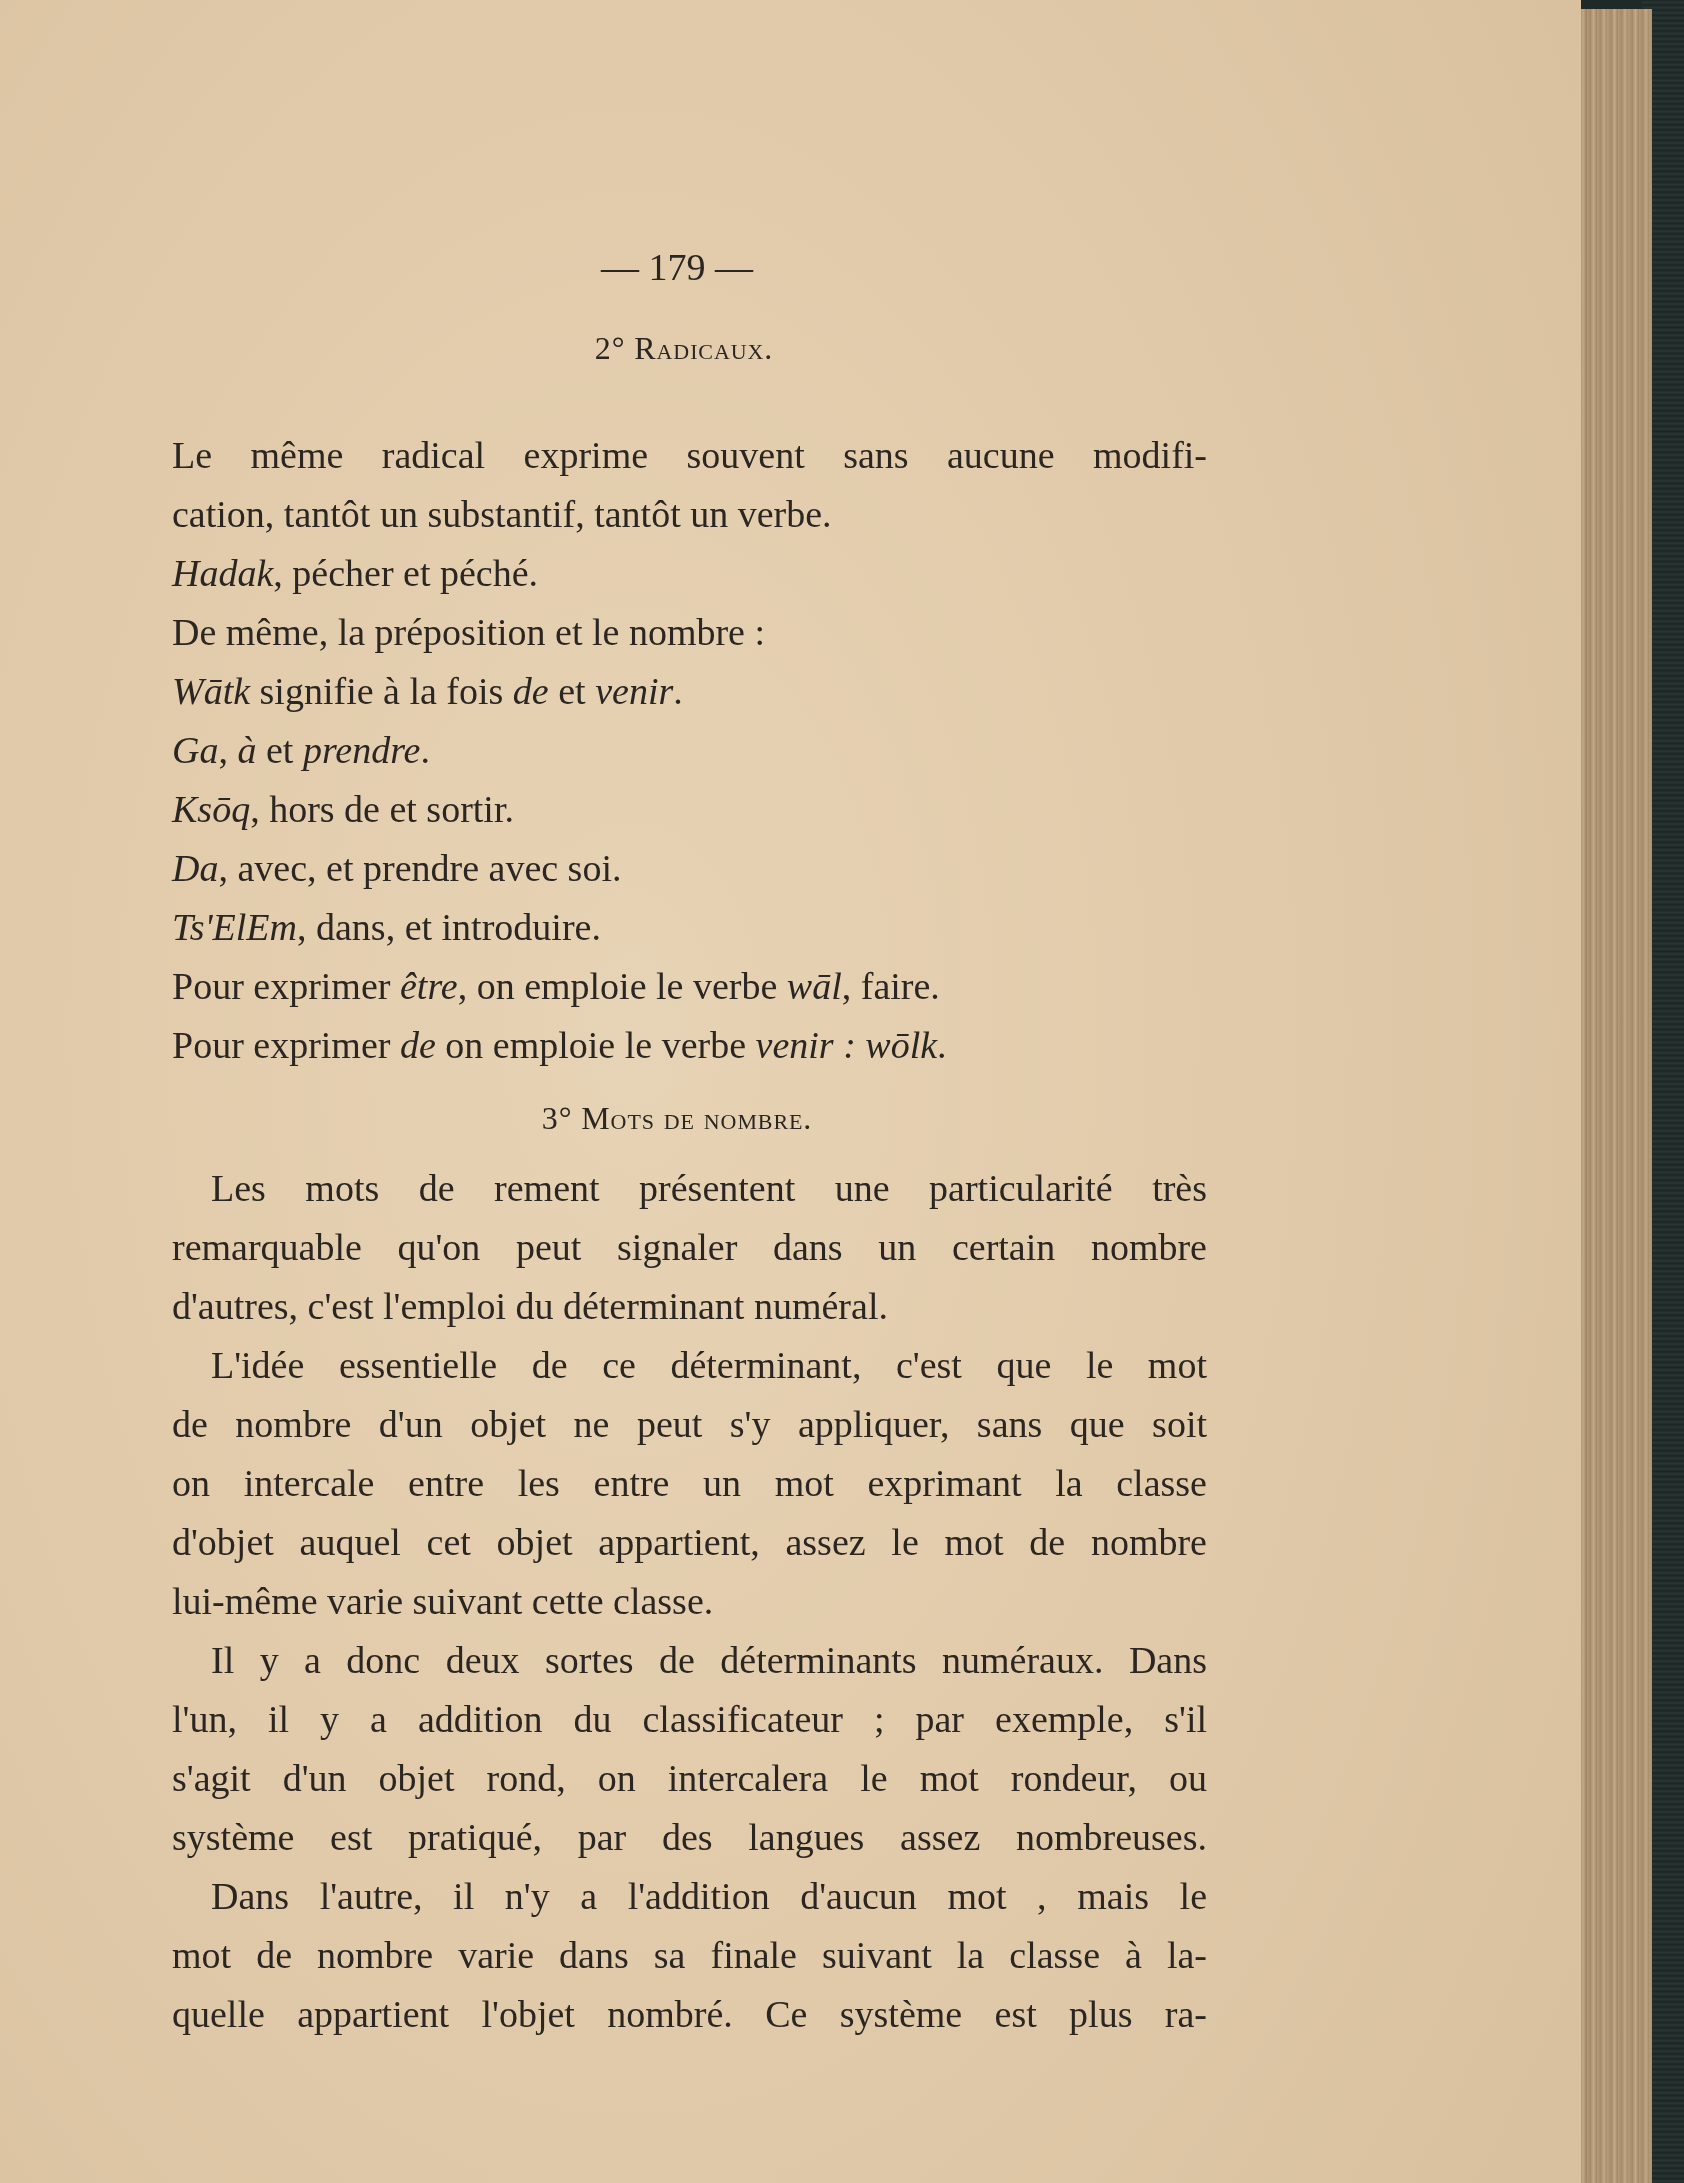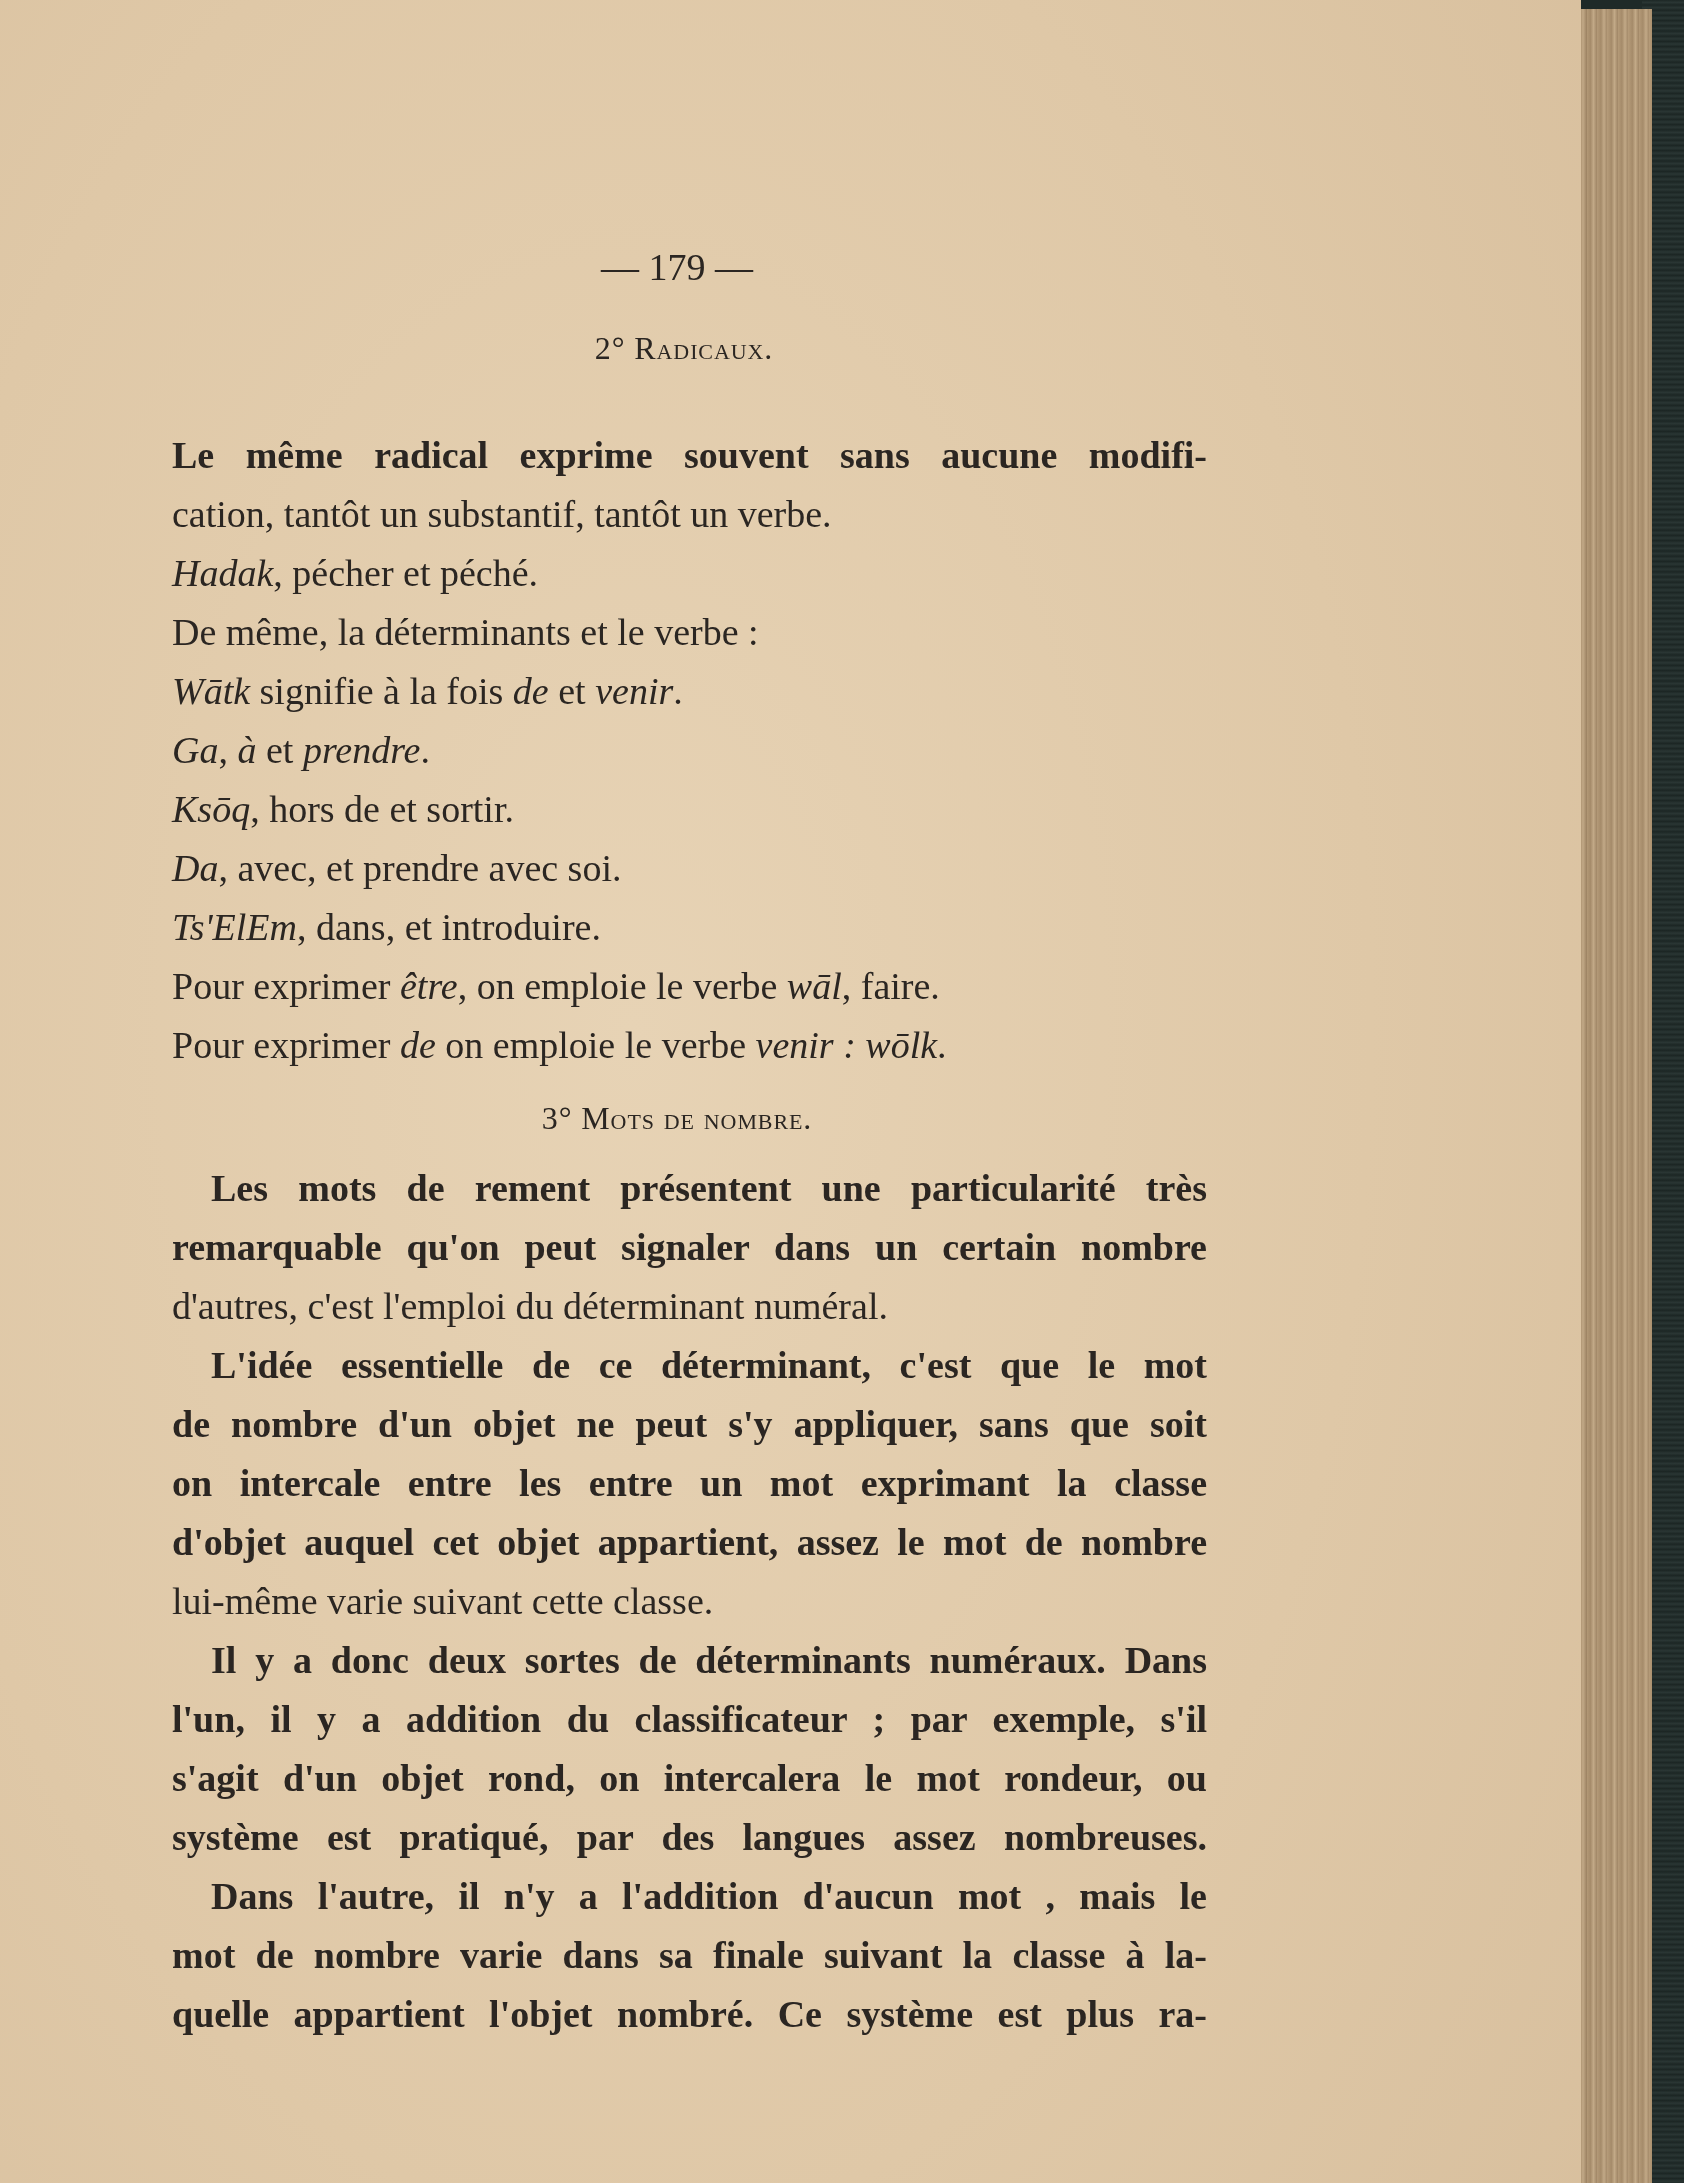--- a/index.html
+++ b/index.html
@@ -28,21 +28,21 @@
   .section-title {
     position: absolute; left: 0; width: 1354px; text-align: center;
     font-size: 32px; color: #2b2622; letter-spacing: 0.9px;
   }
   .sc { font-variant: small-caps; }
   .text {
     position: absolute; left: 172px; width: 1035px;
     font-size: 38px; line-height: 59px; color: #2b2622;
   }
   .line { display: block; white-space: nowrap; }
-  .just { text-align: justify; text-align-last: justify; font-weight: bold; }
+  .just { text-align: justify; text-align-last: justify; }
   .para-indent { padding-left: 39px; }
   em, i { font-style: italic; }
 </style>
 </head>
 <body>
 
 <div class="binding"></div>
 <div class="page-edges"></div>
 
 <div class="page">
@@ -51,21 +51,21 @@
 
   <div class="section-title" style="top:330px;padding-left:7px;">
     <span>2°</span>
     <span class="sc">Radicaux.</span>
   </div>
 
   <div class="text" style="top:426px;">
     <span class="line just">Le même radical exprime souvent sans aucune modifi-</span>
     <span class="line">cation, tantôt un substantif, tantôt un verbe.</span>
     <span class="line"><i>Hadak</i><span>, pécher et péché.</span></span>
-    <span class="line">De même, la déterminants et le verbe :</span>
+    <span class="line">De même, la préposition et le nombre :</span>
     <span class="line"><i>Wātk</i><span> signifie à la fois </span><i>de</i><span> et </span><i>venir</i><span>.</span></span>
     <span class="line"><i>Ga</i><span>, </span><i>à</i><span> et </span><i>prendre</i><span>.</span></span>
     <span class="line"><i>Ksōq</i><span>, hors de et sortir.</span></span>
     <span class="line"><i>Da</i><span>, avec, et prendre avec soi.</span></span>
     <span class="line"><i>Ts'ElEm</i><span>, dans, et introduire.</span></span>
     <span class="line"><span>Pour exprimer </span><i>être</i><span>, on emploie le verbe </span><i>wāl</i><span>, faire.</span></span>
     <span class="line"><span>Pour exprimer </span><i>de</i><span> on emploie le verbe </span><i>venir : wōlk</i><span>.</span></span>
   </div>
 
   <div class="section-title" style="top:1100px;">

